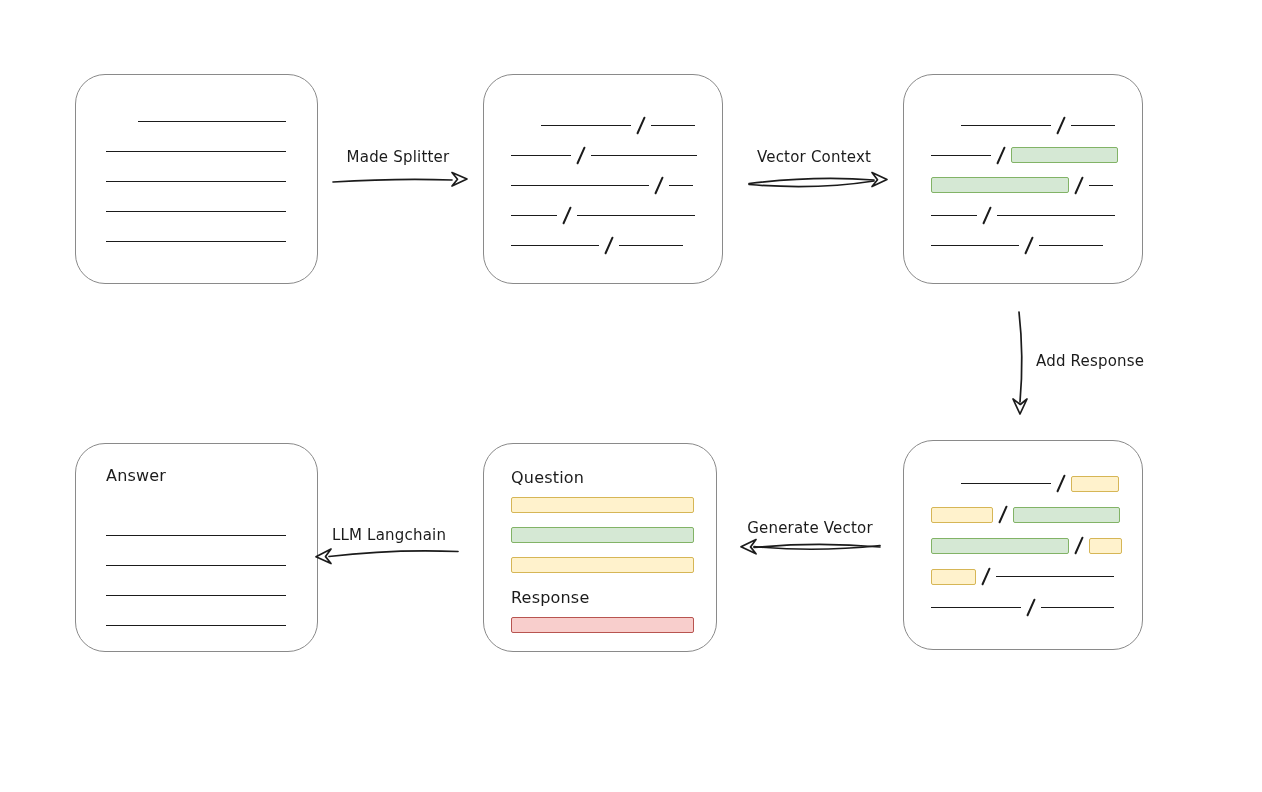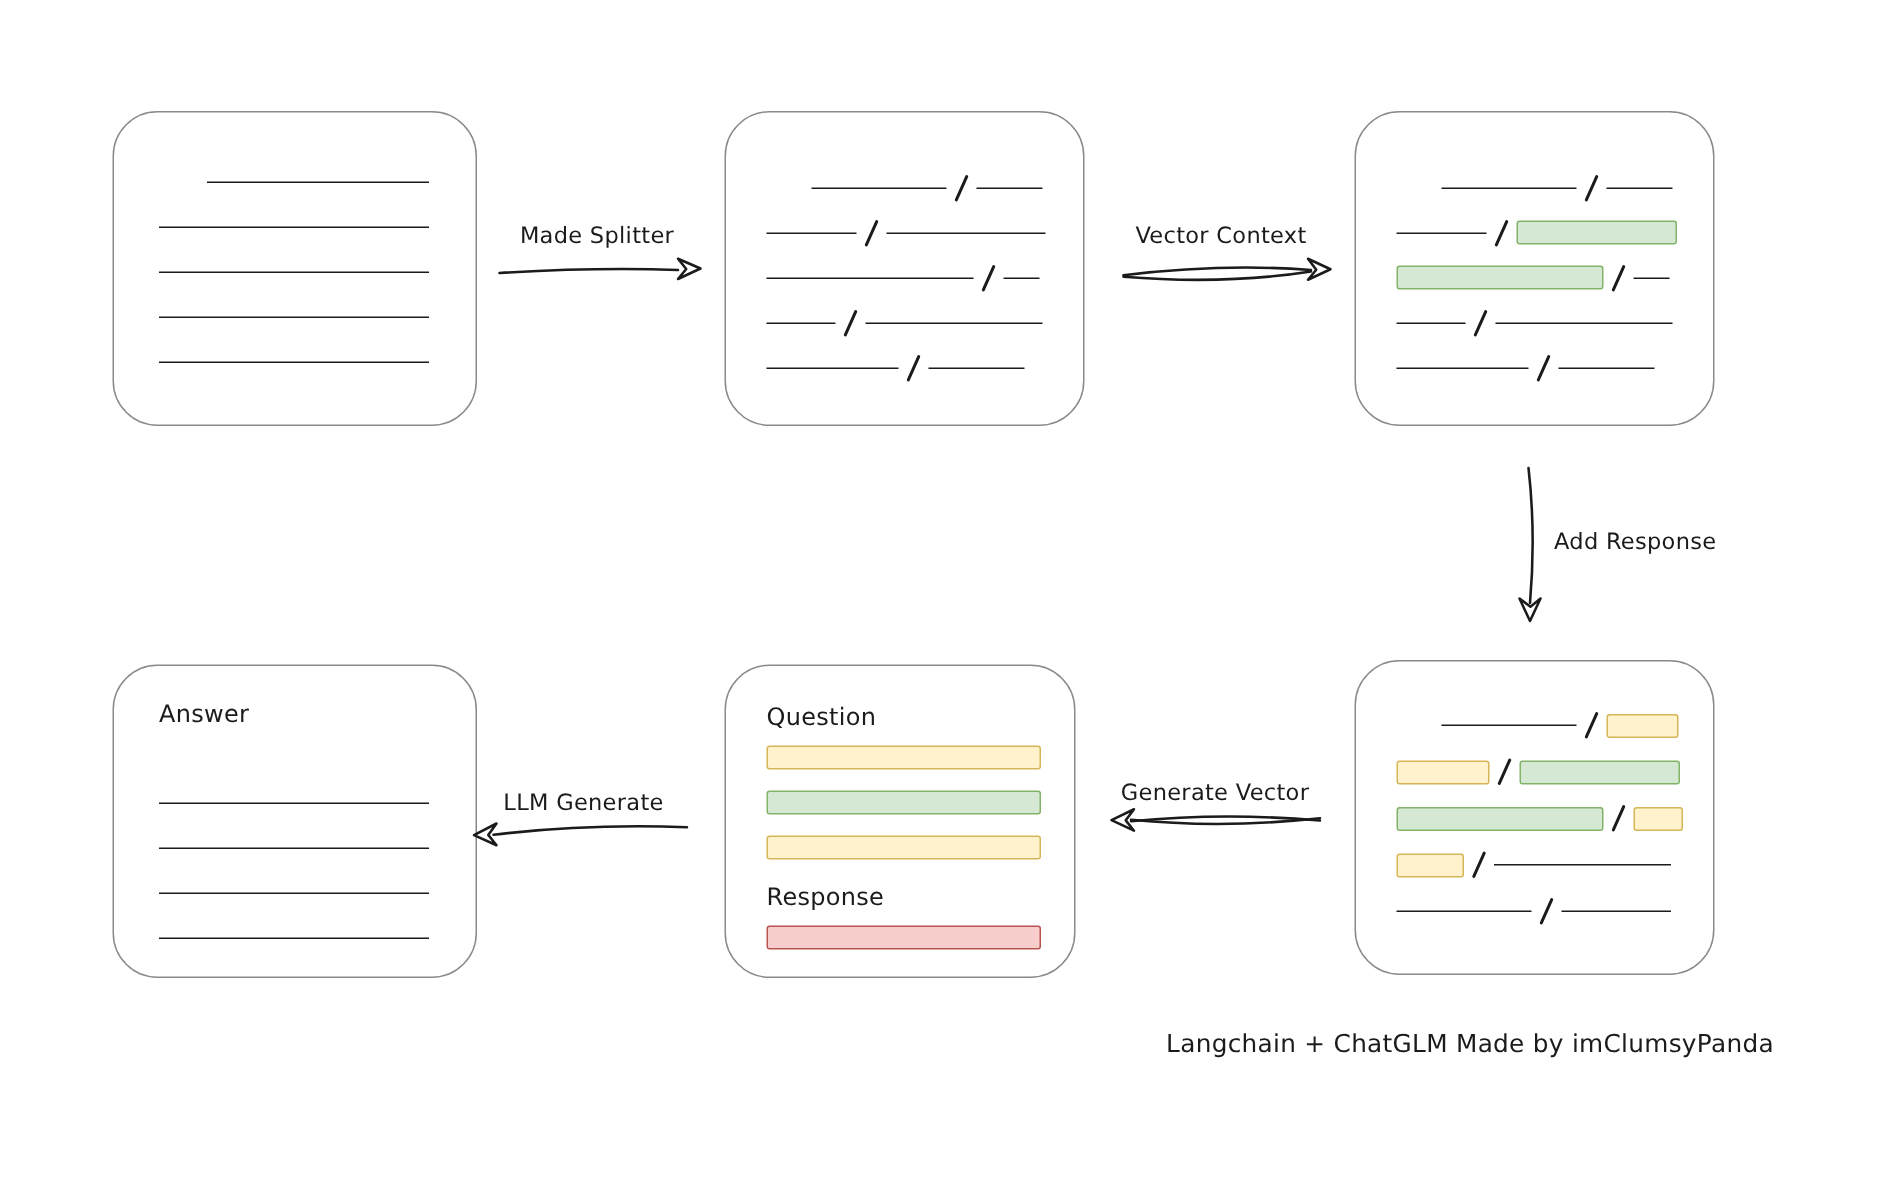--- a/index.html
+++ b/index.html
@@ -206,21 +206,21 @@
         <div class="seg-row">
           <span class="seg seg-line" style="width: 180px;"></span>
         </div>
       </div>
   </div>
 
   <div class="arrow-label" id="label-text-splitter">Made Splitter</div>
   <div class="arrow-label" id="label-vector-search">Vector Context</div>
   <div class="arrow-label" id="label-add-context">Add Response</div>
   <div class="arrow-label" id="label-generate-prompt">Generate Vector</div>
-  <div class="arrow-label" id="label-llm-response">LLM Generate</div>
+  <div class="arrow-label" id="label-llm-response">LLM Langchain</div>
 
   <svg id="arrows-layer" viewBox="0 0 1262 792" xmlns="http://www.w3.org/2000/svg" aria-hidden="true">
     <g>
       <path d="M333 182 Q 398 178 452 180"></path>
       <path class="head" d="M452 172.5 L467 179 L452 186 L457.5 179.3 Z"></path>
     </g>
     <g>
       <path d="M749 183.5 Q 815 175.5 874 180"></path>
       <path d="M749 184.5 Q 816 190 874 181"></path>
       <path class="head" d="M872 172.5 L887 179.5 L872 186.5 L877.5 179.8 Z"></path>
@@ -233,14 +233,13 @@
       <path d="M880 545.5 Q 815 552.5 754 546.5"></path>
       <path d="M880 547 Q 816 541.5 754 547.5"></path>
       <path class="head" d="M756 539.5 L741 546.8 L756 553.8 L750.5 546.9 Z"></path>
     </g>
     <g>
       <path d="M458 551.5 Q 392 549 329 556.5"></path>
       <path class="head" d="M331 549 L316 556.8 L331 563.5 L325.5 556.6 Z"></path>
     </g>
   </svg>
 
-  <div id="caption">Langchain + ChatGLM Made by imClumsyPanda</div>
 </div>
 
 </body></html>

